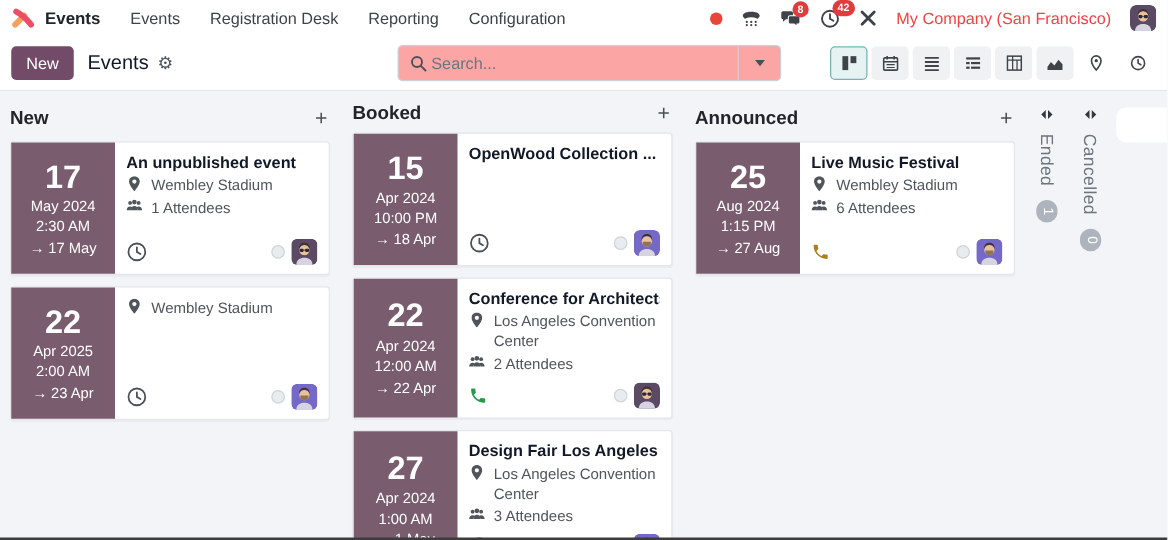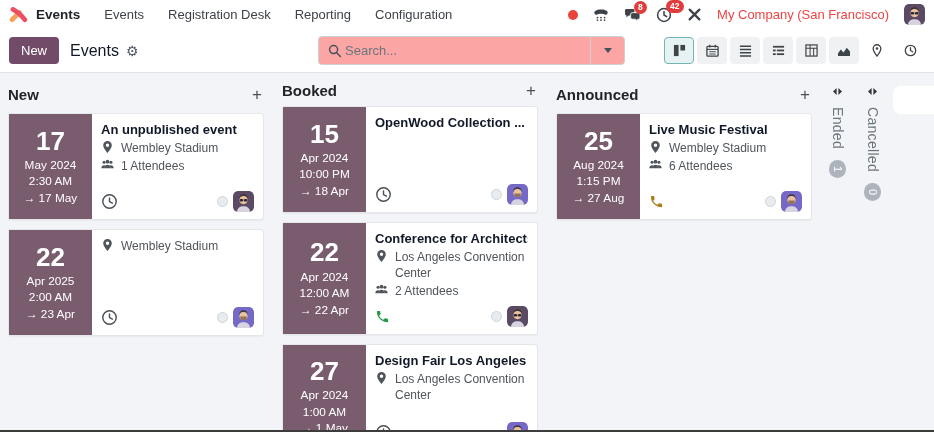--- a/index.html
+++ b/index.html
@@ -443,20 +443,35 @@
         <div class="card-title">Design Fair Los Angeles</div>
 
       <div class="meta-row">
         <span class="meta-icon">
                 <svg width="9" height="12" viewBox="0 0 10 14">
                   <path d="M5 0C2.2 0 0 2.2 0 5c0 3.5 5 9 5 9s5-5.5 5-9c0-2.8-2.2-5-5-5zm0 7A2 2 0 1 1 5 3a2 2 0 0 1 0 4z" fill="#50555b"></path>
                 </svg>
               </span>
         <span>Los Angeles Convention Center</span>
       </div>
+        <div class="meta-row">
+          <span class="meta-icon">
+                <svg width="14" height="11" viewBox="0 0 16 13">
+                  <g fill="#50555b">
+                    <circle cx="3.8" cy="3.8" r="1.9"></circle>
+                    <circle cx="12.2" cy="3.8" r="1.9"></circle>
+                    <circle cx="8" cy="3" r="2.3"></circle>
+                    <path d="M.4 11c0-2.3 1.4-3.7 3.4-3.7.9 0 1.7.3 2.3.8-1 .8-1.6 1.9-1.6 2.9z"></path>
+                    <path d="M15.6 11c0-2.3-1.4-3.7-3.4-3.7-.9 0-1.7.3-2.3.8 1 .8 1.6 1.9 1.6 2.9z"></path>
+                    <path d="M4.6 11c0-2.6 1.5-4.1 3.4-4.1s3.4 1.5 3.4 4.1z"></path>
+                  </g>
+                </svg>
+              </span>
+          <span>3 Attendees</span>
+        </div>
         <div class="card-footer">
           <span class="footer-left">
                 <svg width="17" height="17" viewBox="0 0 18 18">
                   <circle cx="9" cy="9" r="7.1" fill="none" stroke="#495057" stroke-width="1.5"></circle>
                   <path d="M9 5.2V9l3 1.8" fill="none" stroke="#495057" stroke-width="1.5" stroke-linecap="round"></path>
                 </svg>
               </span>
           <span class="footer-right">
 
             <span class="avatar-sm"><svg width="100%" height="100%" viewBox="0 0 24 24">

